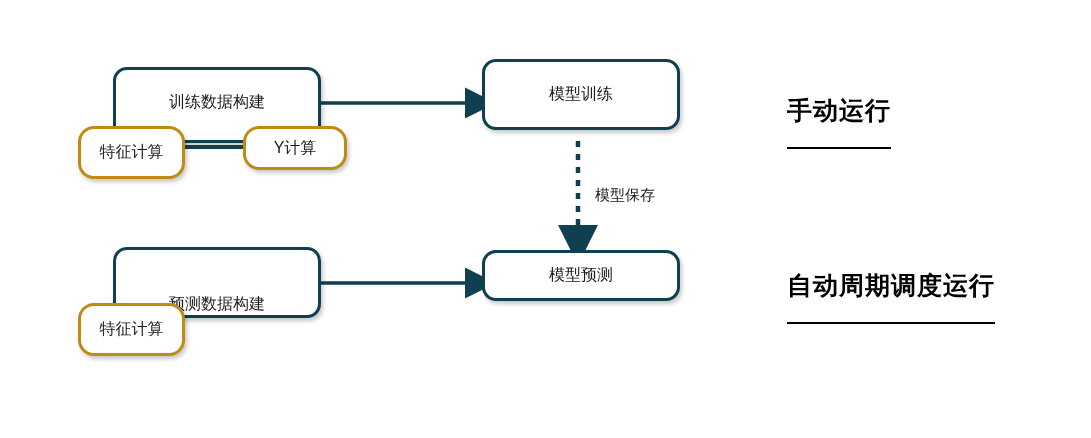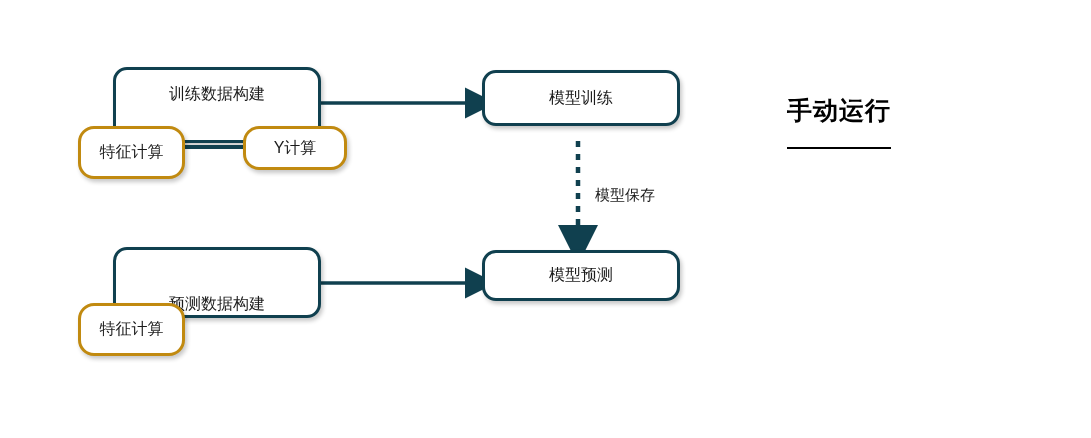--- a/index.html
+++ b/index.html
@@ -79,37 +79,37 @@
 
   <svg class="arrow-svg" style="left:316px; top:92px; width:170px; height:24px;" viewBox="0 0 170 24">
     <defs>
       <marker id="ah-teal-1" markerWidth="9" markerHeight="9" refX="1" refY="4.5" orient="auto" markerUnits="strokeWidth">
         <path d="M0,0 L9,4.5 L0,9 z" fill="#10404F"></path>
       </marker>
     </defs>
     <line x1="1" y1="11" x2="152" y2="11" stroke="#10404F" stroke-width="3.5" marker-end="url(#ah-teal-1)"></line>
   </svg>
 
-  <div class="node node-teal" style="left:113px; top:67px; width:208px; height:76px; align-items:flex-start; padding-top:14px;">
+  <div class="node node-teal" style="left:113px; top:67px; width:208px; height:76px; align-items:flex-start; padding-top:22px;">
     <span>训练数据构建</span>
   </div>
 
   <svg class="arrow-svg" style="left:178px; top:143px; width:72px; height:8px;" viewBox="0 0 72 8">
     <line x1="0" y1="4" x2="72" y2="4" stroke="#10404F" stroke-width="4"></line>
   </svg>
 
   <div class="node node-orange" style="left:78px; top:126px; width:107px; height:53px;">
     <span>特征计算</span>
   </div>
 
   <div class="node node-orange" style="left:243px; top:126px; width:104px; height:44px;">
     <span>Y计算</span>
   </div>
 
-  <div class="node node-teal" style="left:482px; top:70px; width:198px; height:56px;">
+  <div class="node node-teal" style="left:482px; top:59px; width:198px; height:71px;">
     <span>模型训练</span>
   </div>
 
   <div class="side-label" style="left:787px; top:94px;">
     <span>手动运行</span>
   </div>
 
   <svg class="arrow-svg" style="left:568px; top:141px; width:24px; height:106px;" viewBox="0 0 24 106">
     <defs>
       <marker id="ah-teal-2" markerWidth="9" markerHeight="9" refX="1" refY="4.5" orient="auto" markerUnits="strokeWidth">
@@ -137,14 +137,17 @@
   </div>
 
   <div class="node node-orange" style="left:78px; top:303px; width:107px; height:53px;">
     <span>特征计算</span>
   </div>
 
   <div class="node node-teal" style="left:482px; top:250px; width:198px; height:51px;">
     <span>模型预测</span>
   </div>
 
+  <div class="side-label" style="left:787px; top:269px;">
+    <span>自动周期调度运行</span>
+  </div>
 
 </div>
 
 </body></html>

